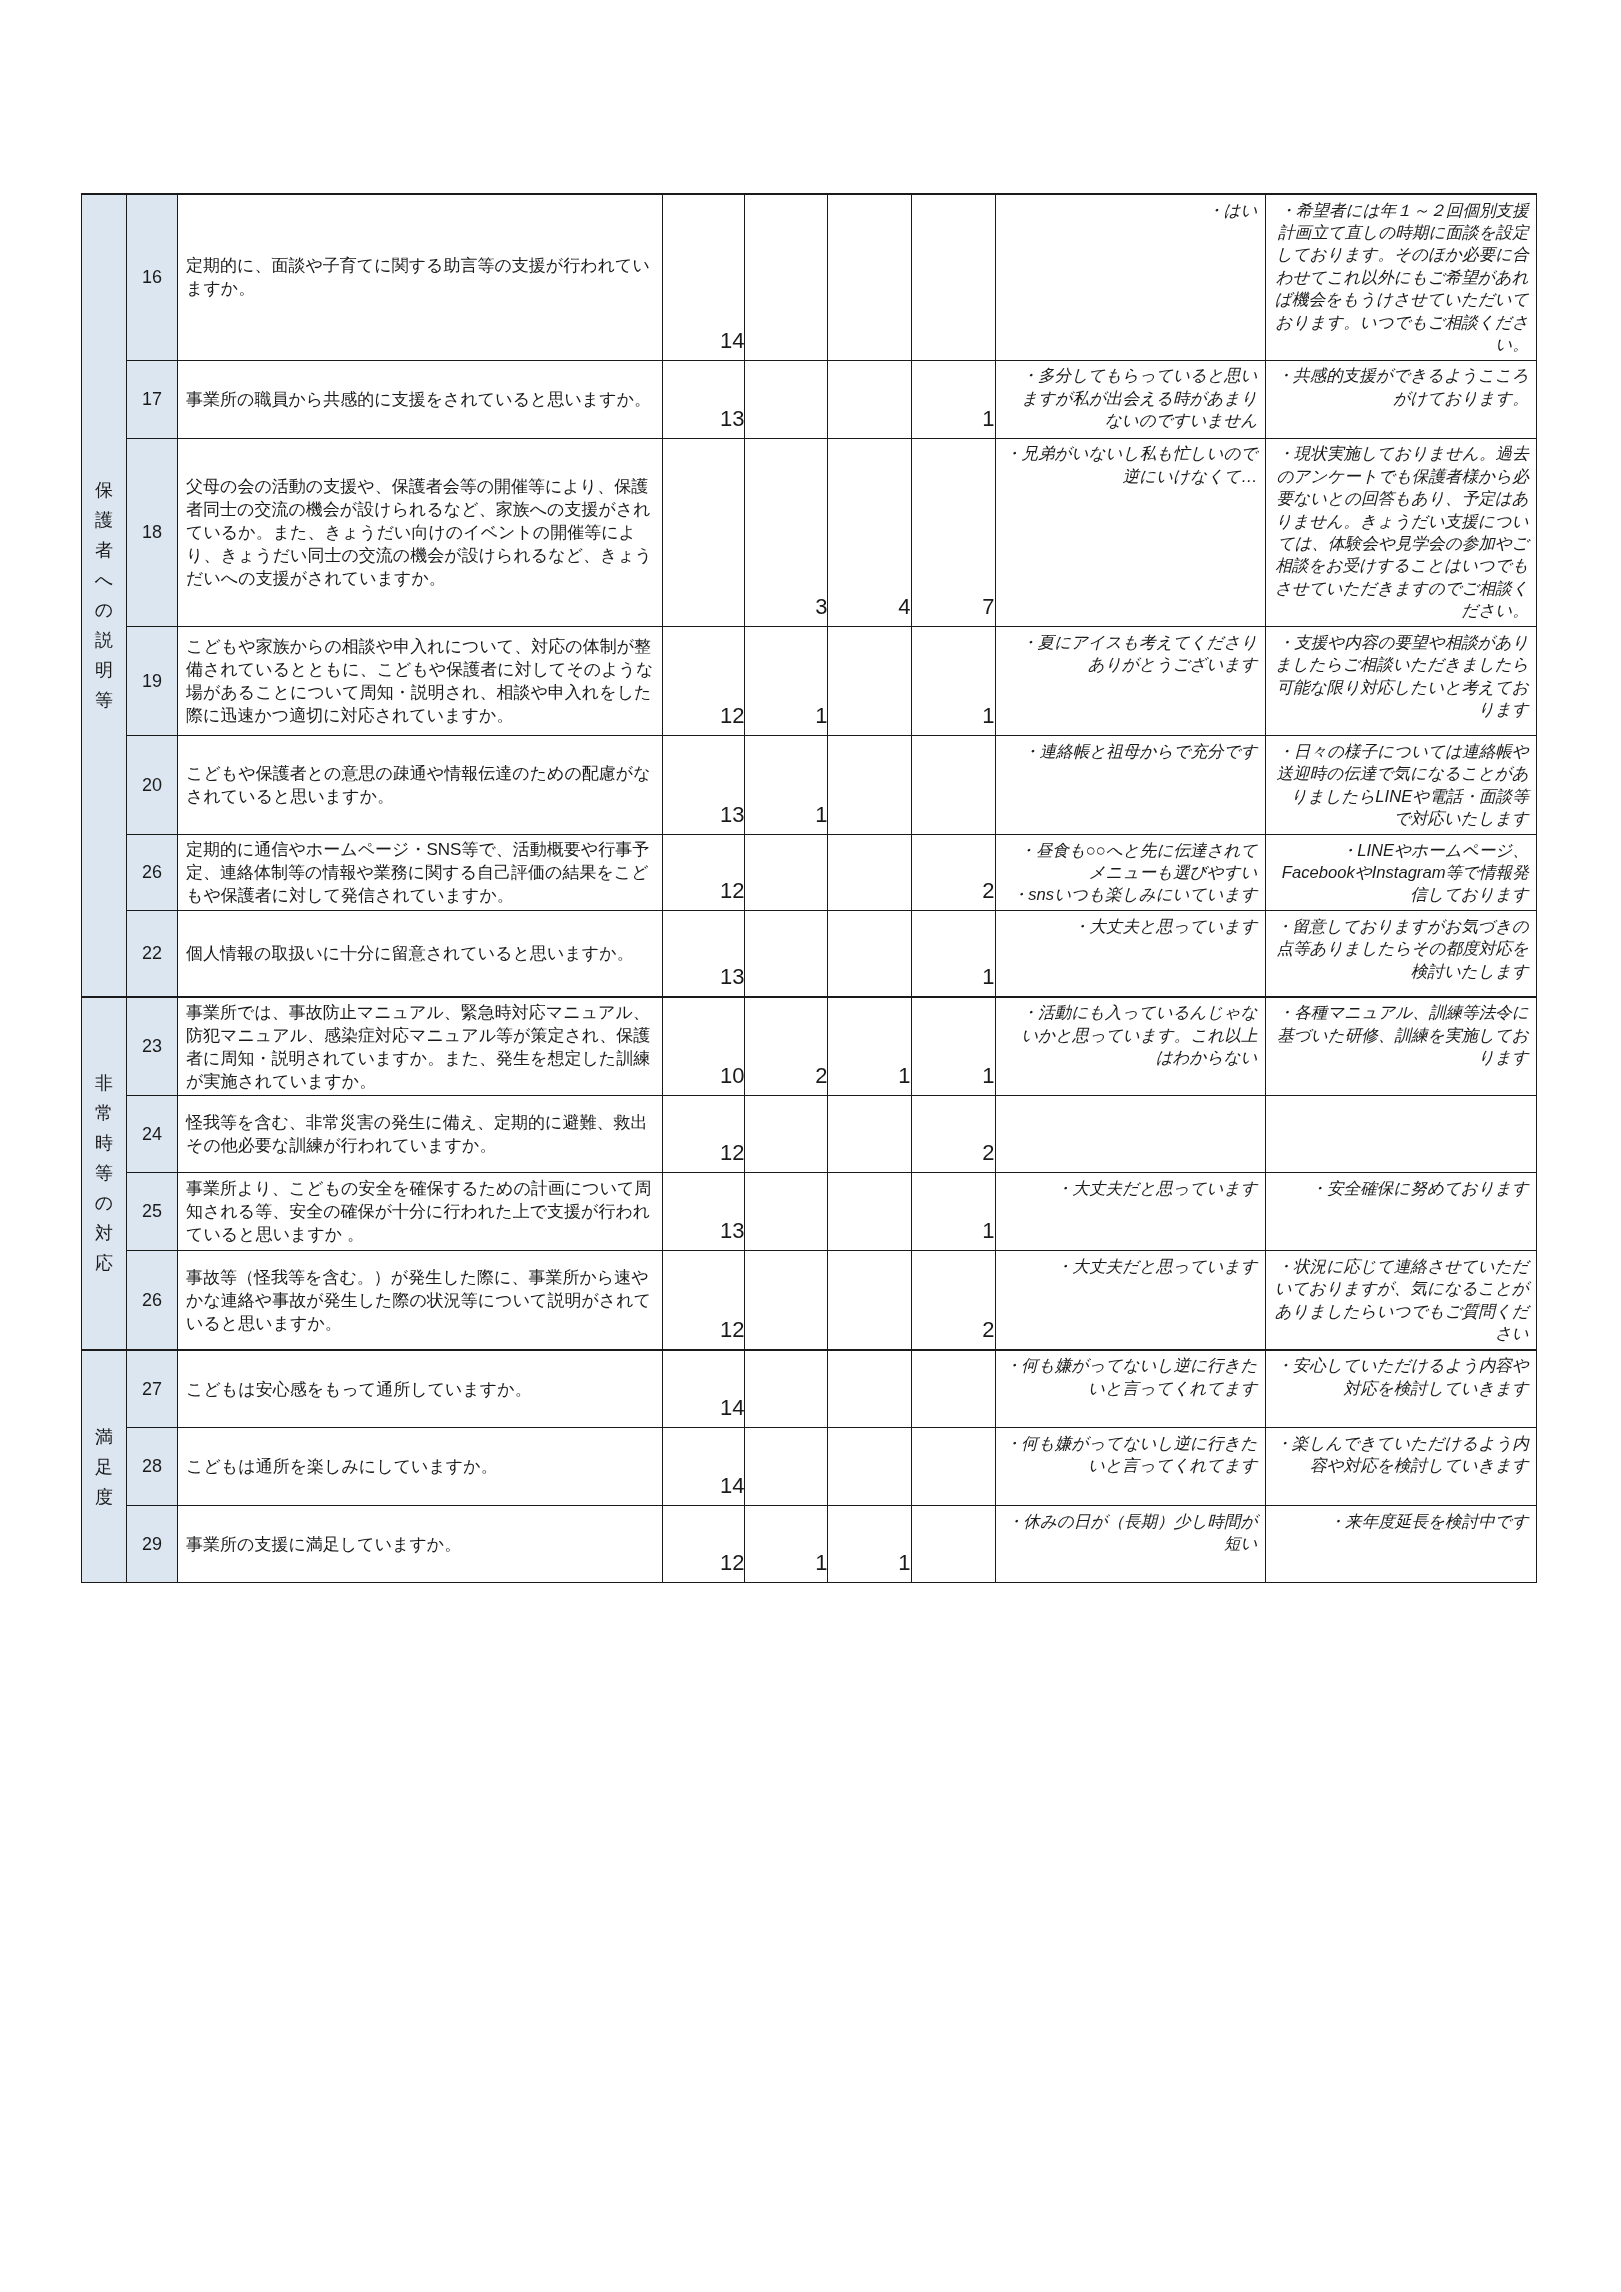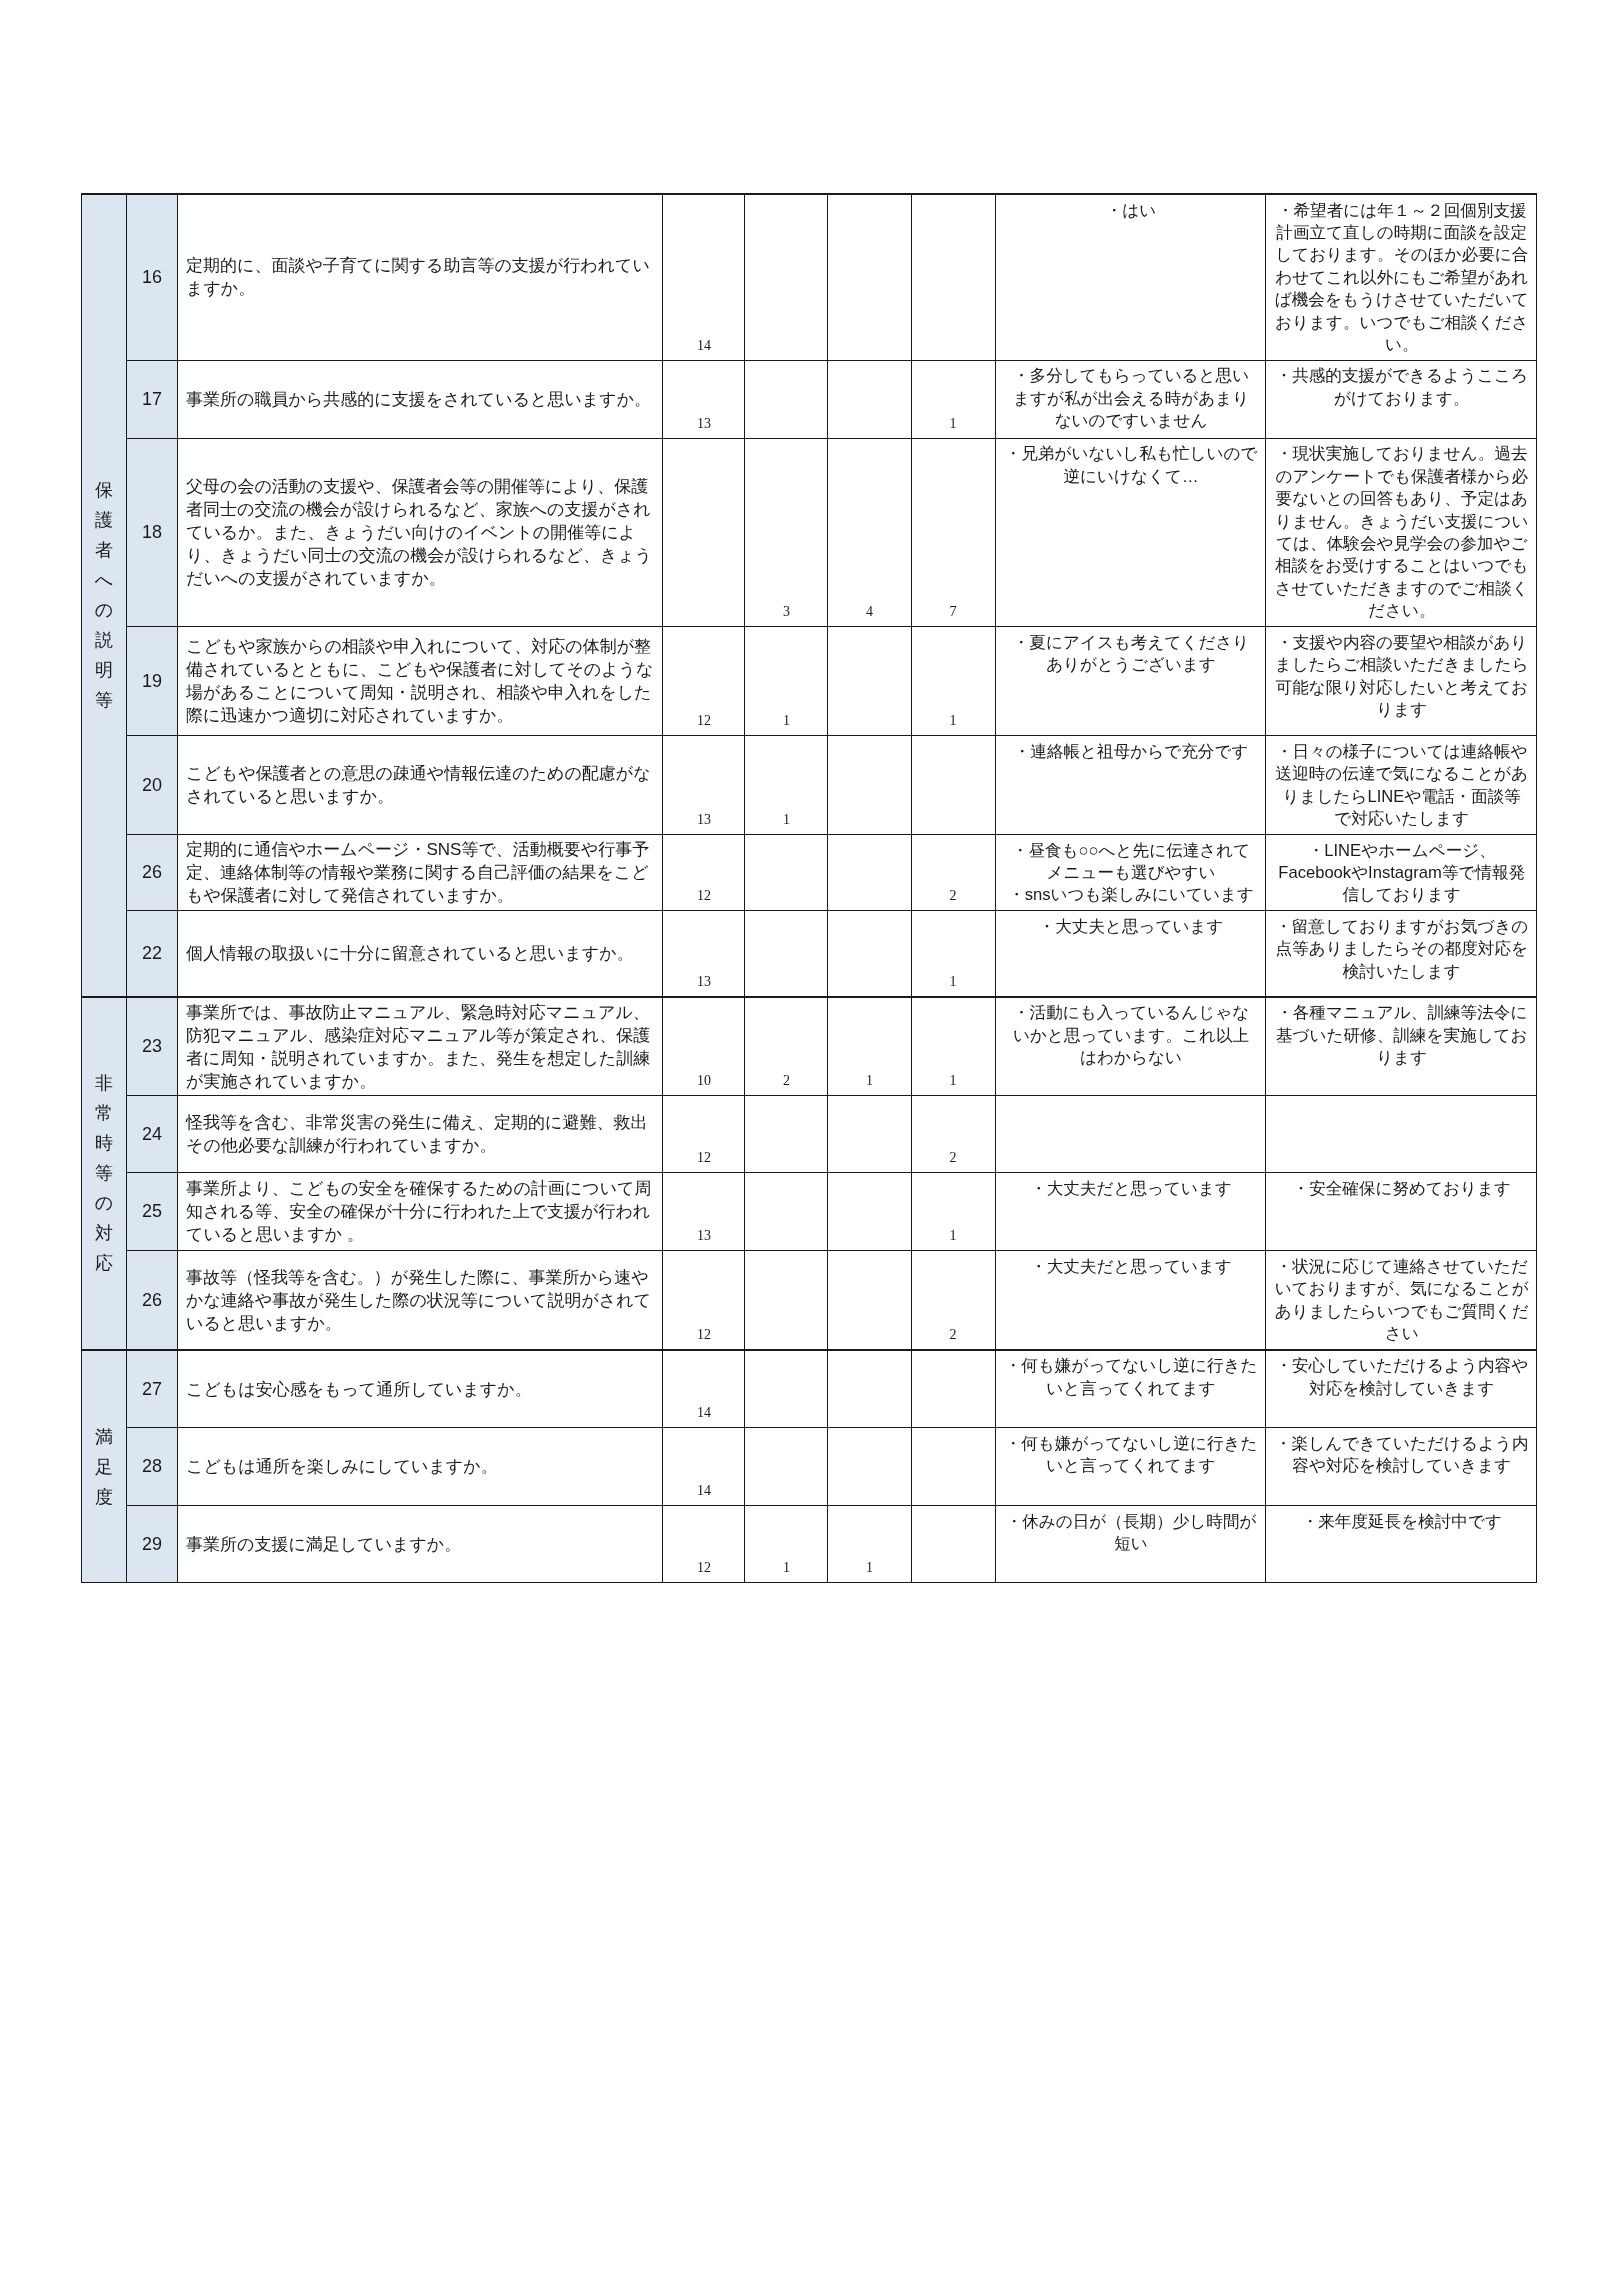--- a/index.html
+++ b/index.html
@@ -51,33 +51,33 @@
   }
   td.q-cell {
     font-size: 17px;
     line-height: 23px;
     text-align: left;
     vertical-align: middle;
     padding: 2.7px 5.4px 2.7px 8px;
     margin-left: 28px;
   }
   td.num-cell {
-    font-size: 14px;
-    text-align: center;
+    font-size: 22px;
+    text-align: right;
     vertical-align: bottom;
     padding: 0 0 6.3px 0;
-    font-family: Liberation Serif, serif;
   }
   td.c-cell {
     font-size: 16.6px;
     line-height: 22.4px;
-    text-align: center;
+    text-align: right;
     vertical-align: top;
     padding: 4.5px 7.2px 3.6px 9px;
     white-space: pre-wrap;
+    font-style: italic;
   }
 </style>
 </head>
 <body>
 
 <div class="sheet">
   <table class="survey">
     <colgroup>
       <col style="width:45px">
       <col style="width:51px">

